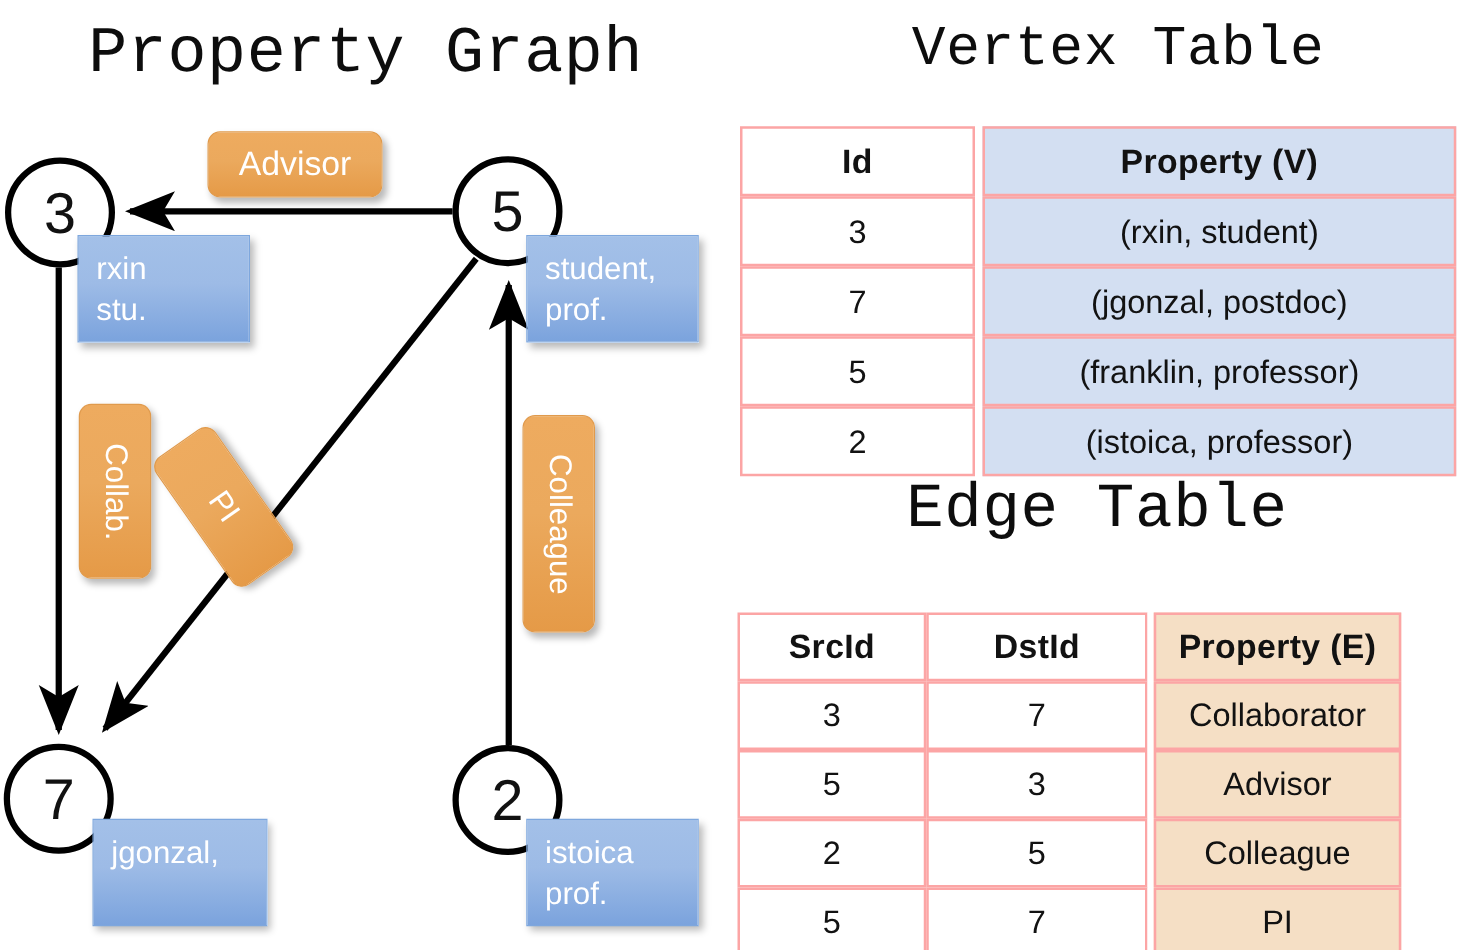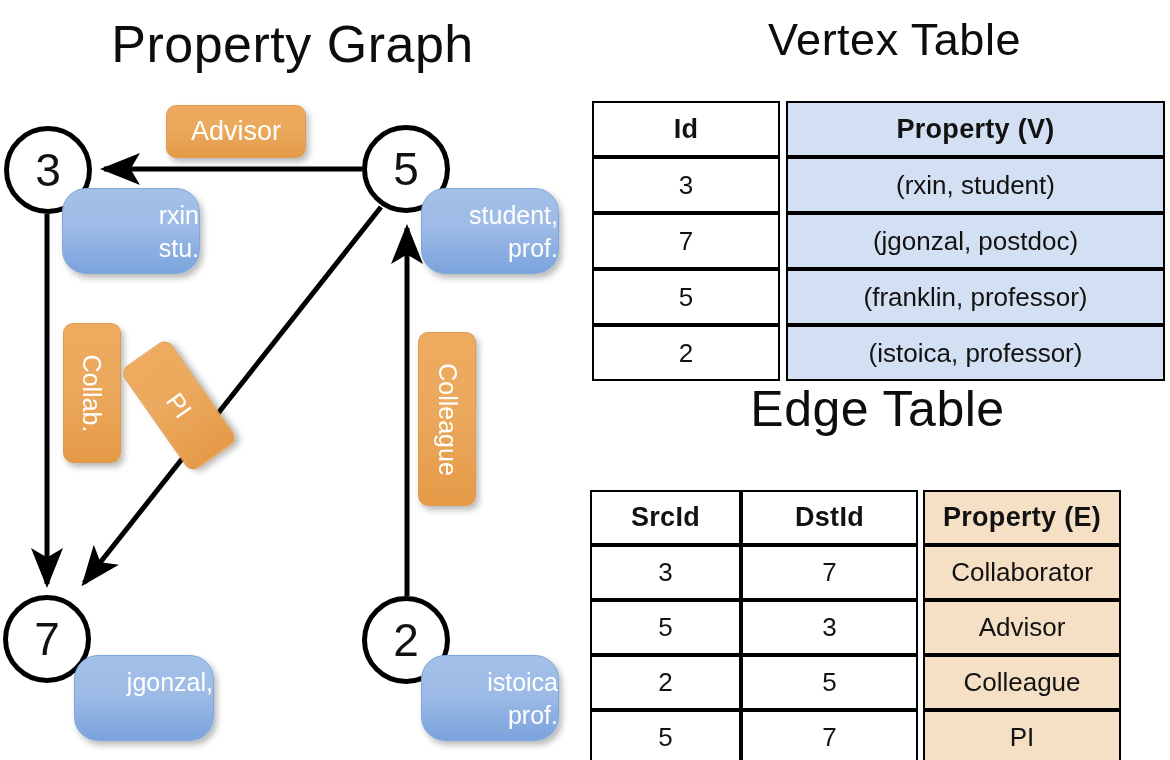--- a/index.html
+++ b/index.html
@@ -12,21 +12,21 @@
     height: 760px;
     position: relative;
     overflow: hidden;
     font-family: "Liberation Sans", sans-serif;
     color: #000000;
   }
 
   
   .title {
     position: absolute;
-    font-family: Liberation Sans, sans-serif;
+    font-family: Liberation Mono, monospace;
     font-weight: 300;
     color: #0d0d0d;
     white-space: nowrap;
     letter-spacing: 0.5px;
   }
   #title-property-graph { left: 0; top: 14px; width: 585px; text-align: center; font-size: 52px; }
   #title-vertex-table   { left: 602px; top: 14px; width: 585px; text-align: center; font-size: 45px; }
   #title-edge-table     { left: 585px; top: 380px; width: 585px; text-align: center; font-size: 50px; }
 
   
@@ -59,31 +59,30 @@
   }
   #node-3 { left: 4px;   top: 126px; }
   #node-5 { left: 362px; top: 125px; }
   #node-7 { left: 3px;   top: 595px; }
   #node-2 { left: 362px; top: 596px; }
 
   
   .prop-box {
     position: absolute;
     box-sizing: border-box;
-    border-radius: 24px;
+    border-radius: 0;
     background: linear-gradient(to bottom, #a3c0e8 0%, #9dbbe6 45%, #7ba3dd 100%);
     border: 1px solid #7ea7dd;
     box-shadow: 3px 4px 6px rgba(0,0,0,0.28);
     color: #ffffff;
     font-size: 25px;
     font-family: "Liberation Sans", sans-serif;
     font-weight: 300;
     padding: 10px 0 0 14px;
     line-height: 1.32;
-    text-align: right;
   }
   #prop-rxin     { left: 62px;  top: 188px; width: 138px; height: 86px; }
   #prop-franklin { left: 421px; top: 188px; width: 138px; height: 86px; }
   #prop-jgonzal  { left: 74px;  top: 655px; width: 140px; height: 86px; }
   #prop-istoica  { left: 421px; top: 655px; width: 138px; height: 86px; }
 
   
   .edge-label {
     position: absolute;
     box-sizing: border-box;
@@ -129,21 +128,21 @@
 
   
   .data-table {
     position: absolute;
     border-collapse: separate;
     border-spacing: 0;
     font-family: "Liberation Sans", sans-serif;
     font-weight: 300;
   }
   .data-table td, .data-table th {
-    border: 2px solid #000000;
+    border: 2px solid #fca5a5;
     text-align: center;
     font-weight: 300;
     color: #121212;
     padding: 0;
     box-sizing: border-box;
   }
   .data-table th {
     font-weight: bold;
     letter-spacing: 0.3px;
   }

